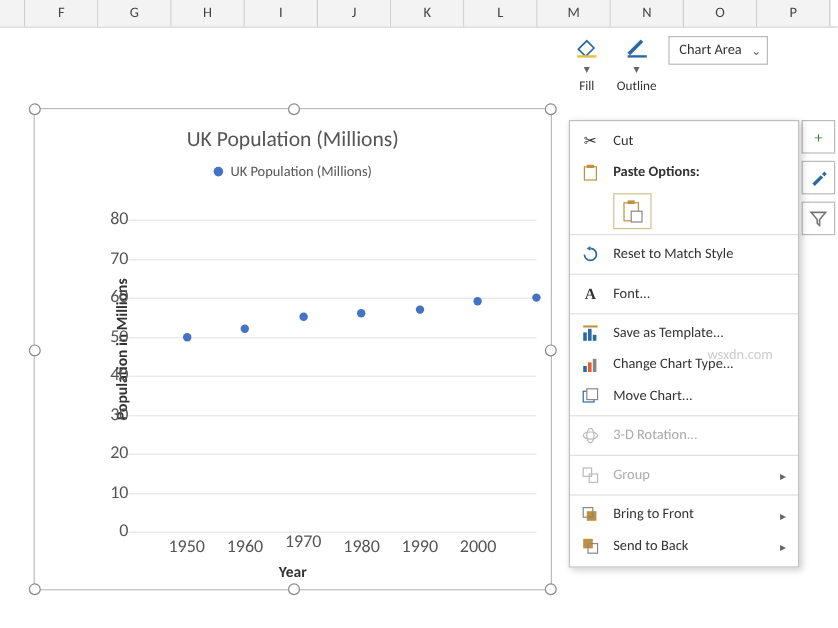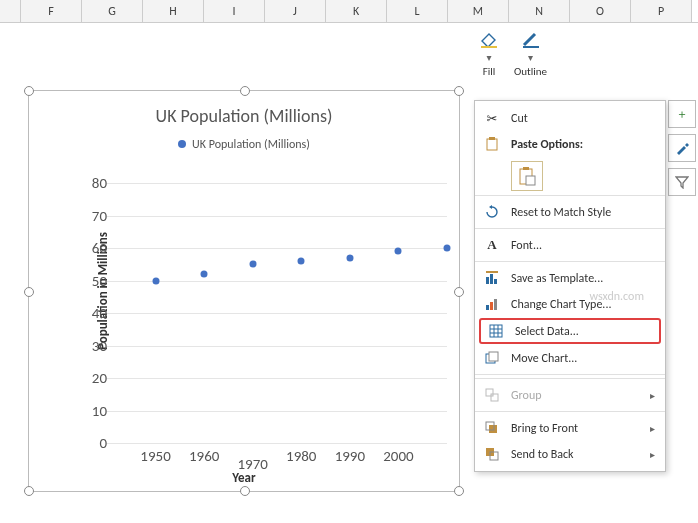--- a/index.html
+++ b/index.html
@@ -142,20 +142,24 @@
   </div>
   <div class="rbtn">
     <span class="ico">
       <svg width="20" height="18">
           <path d="M3 14 L14 3" stroke="#2a6aa0" stroke-width="3"></path>
           <rect x="2" y="15" width="16" height="2" fill="#2a6aa0"></rect>
         </svg>
     </span>
     <span class="chevron">▾</span>
     <span class="lbl">Outline</span>
+  </div>
+  <div class="dd">
+    <span>Chart Area</span>
+    <span class="chevron">⌄</span>
   </div>
 </div>
 
 <div class="chart-wrap">
   <div class="handle h-tl"></div>
   <div class="handle h-tc"></div>
   <div class="handle h-tr"></div>
   <div class="handle h-ml"></div>
   <div class="handle h-mr"></div>
   <div class="handle h-bl"></div>
@@ -184,21 +188,21 @@
       <div class="grid-y" style="top: 97.5px;"></div>
       <div class="tick-y" style="top: 97.5px;">50</div>
       <div class="grid-y" style="top: 65px;"></div>
       <div class="tick-y" style="top: 65px;">60</div>
       <div class="grid-y" style="top: 32.5px;"></div>
       <div class="tick-y" style="top: 32.5px;">70</div>
       <div class="grid-y" style="top: 0px;"></div>
       <div class="tick-y" style="top: 0px;">80</div>
       <div class="tick-x" style="left: 28.5714px; margin-top: 4px;">1950</div>
       <div class="tick-x" style="left: 77.1429px; margin-top: 4px;">1960</div>
-      <div class="tick-x" style="left: 125.714px; margin-top: 12px;">1970</div>
+      <div class="tick-x" style="left: 125.714px; margin-top: 0;">1970</div>
       <div class="tick-x" style="left: 174.286px; margin-top: 4px;">1980</div>
       <div class="tick-x" style="left: 222.857px; margin-top: 4px;">1990</div>
       <div class="tick-x" style="left: 271.429px; margin-top: 4px;">2000</div>
       <div class="point" style="left: 48.5714px; top: 97.5px; background: rgb(68, 114, 196);"></div>
       <div class="point" style="left: 97.1429px; top: 91px; background: rgb(68, 114, 196);"></div>
       <div class="point" style="left: 145.714px; top: 81.25px; background: rgb(68, 114, 196);"></div>
       <div class="point" style="left: 194.286px; top: 78px; background: rgb(68, 114, 196);"></div>
       <div class="point" style="left: 242.857px; top: 74.75px; background: rgb(68, 114, 196);"></div>
       <div class="point" style="left: 291.429px; top: 68.25px; background: rgb(68, 114, 196);"></div>
       <div class="point" style="left: 340px; top: 65px; background: rgb(68, 114, 196);"></div>
@@ -277,42 +281,39 @@
   <div class="ctx-item">
     <span class="ctx-ico">
       <svg width="14" height="14">
           <rect x="1" y="8" width="3" height="5" fill="#2a6aa0"></rect>
           <rect x="5" y="5" width="3" height="8" fill="#e06030"></rect>
           <rect x="9" y="2" width="3" height="11" fill="#888"></rect>
         </svg>
     </span>
     <span>Change Chart Type...</span>
   </div>
-  <div class="ctx-item highlight">
-    <span class="ctx-ico">
-      <svg width="14" height="14">
-          <rect x="1" y="1" width="12" height="12" fill="none" stroke="#2a6aa0"></rect>
-          <line x1="1" y1="5" x2="13" y2="5" stroke="#2a6aa0"></line>
-          <line x1="1" y1="9" x2="13" y2="9" stroke="#2a6aa0"></line>
-          <line x1="5" y1="1" x2="5" y2="13" stroke="#2a6aa0"></line>
-          <line x1="9" y1="1" x2="9" y2="13" stroke="#2a6aa0"></line>
-        </svg>
-    </span>
-    <span>Select Data...</span>
-  </div>
   <div class="ctx-item">
     <span class="ctx-ico">
       <svg width="14" height="14">
           <rect x="1" y="3" width="9" height="9" fill="none" stroke="#2a6aa0"></rect>
           <rect x="4" y="1" width="9" height="9" fill="#fff" stroke="#888"></rect>
         </svg>
     </span>
     <span>Move Chart...</span>
   </div>
   <div class="ctx-sep"></div>
+  <div class="ctx-item disabled">
+    <span class="ctx-ico">
+      <svg width="14" height="14">
+          <ellipse cx="7" cy="7" rx="6" ry="3" fill="none" stroke="#bbb"></ellipse>
+          <ellipse cx="7" cy="7" rx="3" ry="6" fill="none" stroke="#bbb"></ellipse>
+        </svg>
+    </span>
+    <span>3-D Rotation...</span>
+  </div>
   <div class="ctx-sep"></div>
   <div class="ctx-item disabled">
     <span class="ctx-ico">
       <svg width="14" height="14">
           <rect x="1" y="1" width="7" height="7" fill="none" stroke="#bbb"></rect>
           <rect x="6" y="6" width="7" height="7" fill="none" stroke="#bbb"></rect>
         </svg>
     </span>
     <span>Group</span>
     <span class="ctx-arrow">▸</span>

